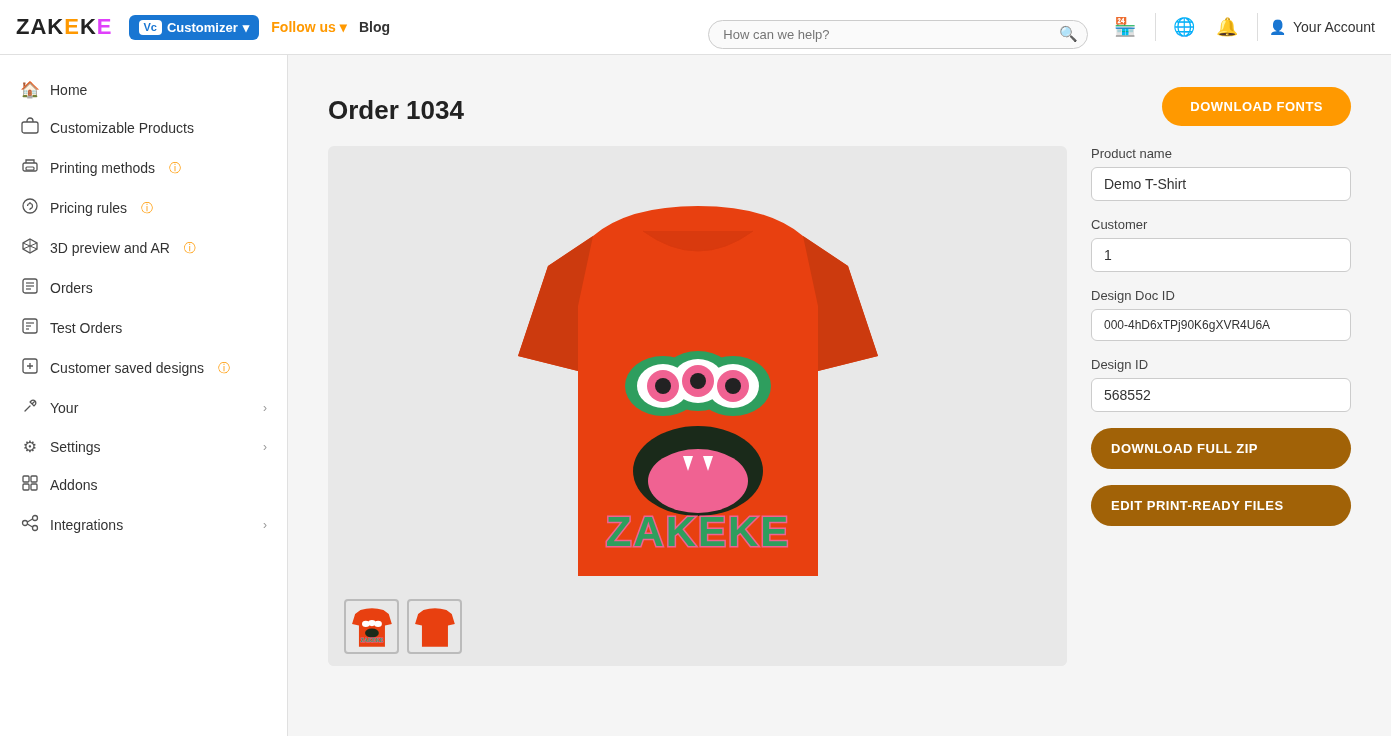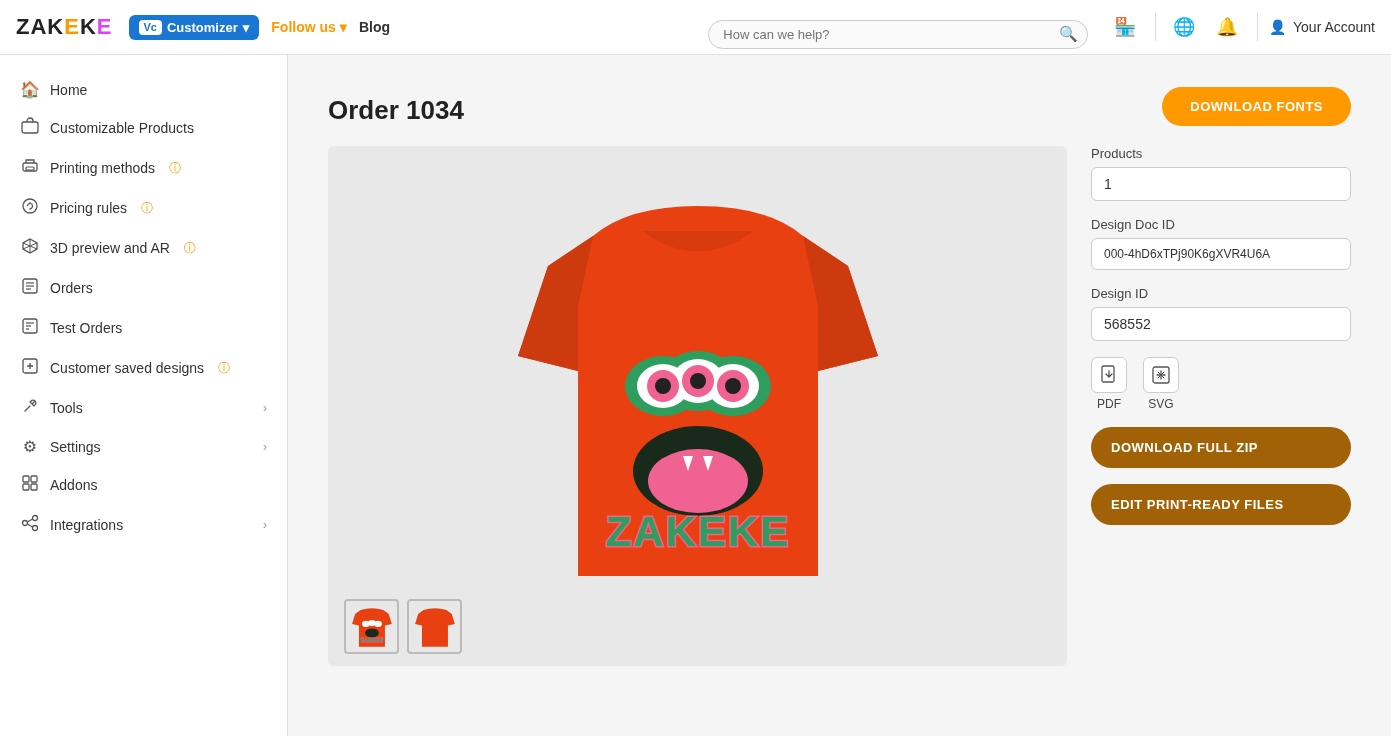--- a/index.html
+++ b/index.html
@@ -465,21 +465,21 @@
       </span>
       <span>Customer saved designs</span>
       <span class="info-icon">ⓘ</span>
     </a>
     <a class="sidebar-item">
       <span class="icon">
         <svg width="18" height="18" viewBox="0 0 18 18" fill="none">
             <path d="M14 4l-2.5 2.5M4 14l5-5M14 4c-1.1-1.1-2.8-1.1-3.9 0l-1 1 3.9 3.9 1-1c1.1-1.1 1.1-2.8 0-3.9z" stroke="#555" stroke-width="1.3" stroke-linecap="round"></path>
           </svg>
       </span>
-      <span>Tools</span>
+      <span>Your</span>
       <span class="chevron">›</span>
     </a>
     <a class="sidebar-item">
       <span class="icon">⚙</span>
       <span>Settings</span>
       <span class="chevron">›</span>
     </a>
     <a class="sidebar-item">
       <span class="icon">
         <svg width="18" height="18" viewBox="0 0 18 18" fill="none">
@@ -574,56 +574,39 @@
           </div>
           <div class="thumbnail">
             <svg viewBox="0 0 60 60" xmlns="http://www.w3.org/2000/svg">
               <path d="M15,8 L8,13 L4,26 L13,28 L13,56 L47,56 L47,28 L56,26 L52,13 L45,8 Q30,3 15,8Z" fill="#e84010"></path>
             </svg>
           </div>
         </div>
       </div>
 
       <div class="right-panel">
-
         <div>
-          <div class="field-label">Products</div>
+          <div class="field-label">Product name</div>
+          <input class="field-input" type="text" value="Demo T-Shirt" style="">
+        </div>
+
+        <div>
+          <div class="field-label">Customer</div>
           <input class="field-input" type="text" value="1" style="">
         </div>
 
         <div>
           <div class="field-label">Design Doc ID</div>
           <input class="field-input" type="text" value="000-4hD6xTPj90K6gXVR4U6A" style="font-size: 12px;">
         </div>
 
         <div>
           <div class="field-label">Design ID</div>
           <input class="field-input" type="text" value="568552" style="">
         </div>
 
-        <div class="download-icons-row">
-          <button class="dl-icon-btn">
-            <div class="icon-box">
-              <svg width="20" height="20" viewBox="0 0 20 20" fill="none">
-                <rect x="3" y="1" width="12" height="16" rx="1.5" stroke="#555" stroke-width="1.3"></rect>
-                <path d="M10 6v6M7 9l3 3 3-3" stroke="#555" stroke-width="1.3" stroke-linecap="round"></path>
-              </svg>
-            </div>
-            <span>PDF</span>
-          </button>
-          <button class="dl-icon-btn">
-            <div class="icon-box">
-              <svg width="20" height="20" viewBox="0 0 20 20" fill="none">
-                <rect x="2" y="2" width="16" height="16" rx="2" stroke="#555" stroke-width="1.3"></rect>
-                <path d="M6 10h8M10 6v8" stroke="#555" stroke-width="1.3" stroke-linecap="round"></path>
-                <path d="M7 7l6 6M13 7l-6 6" stroke="#555" stroke-width="1" stroke-linecap="round"></path>
-              </svg>
-            </div>
-            <span>SVG</span>
-          </button>
-        </div>
 
         <button class="big-btn">DOWNLOAD FULL ZIP</button>
         <button class="big-btn">EDIT PRINT-READY FILES</button>
       </div>
     </div>
   </main>
 </div>
 
 </body></html>

